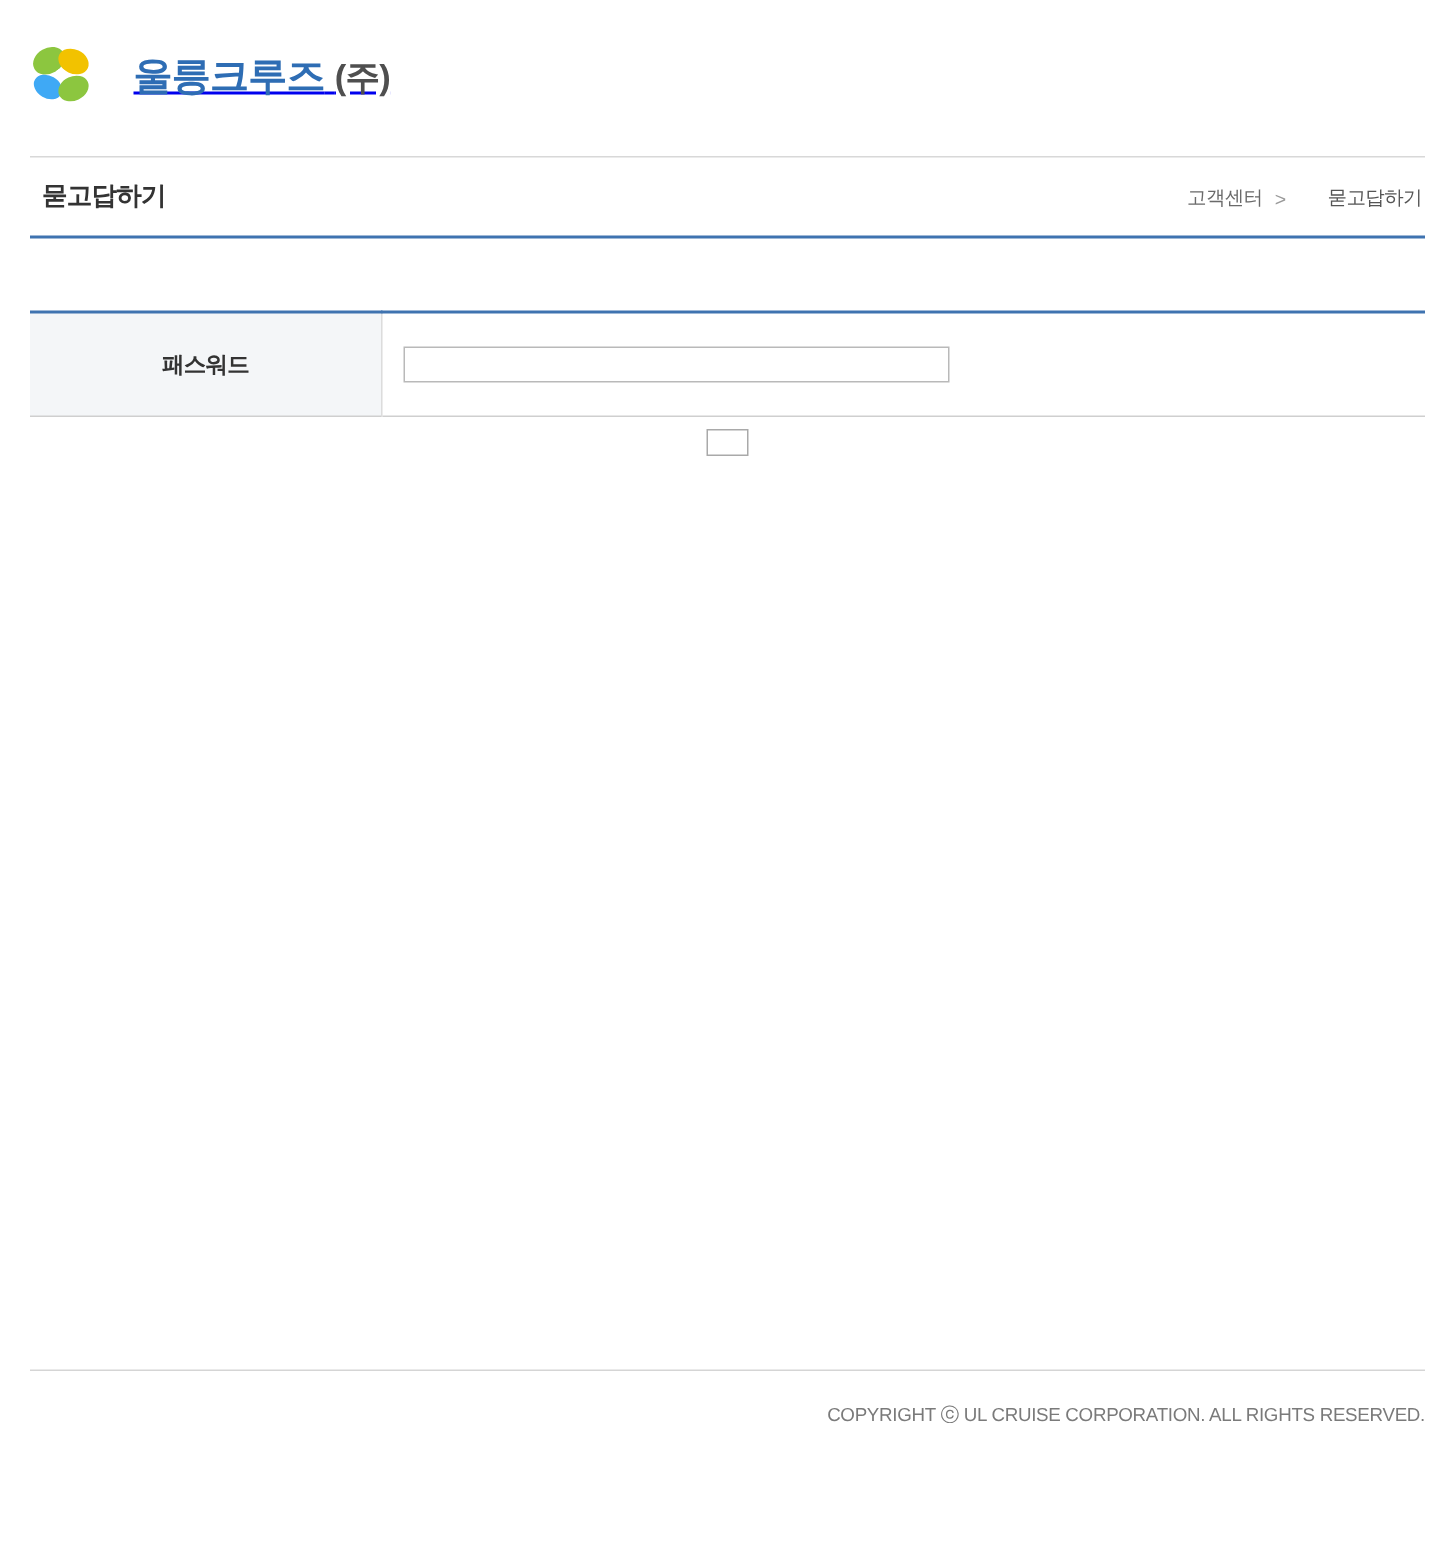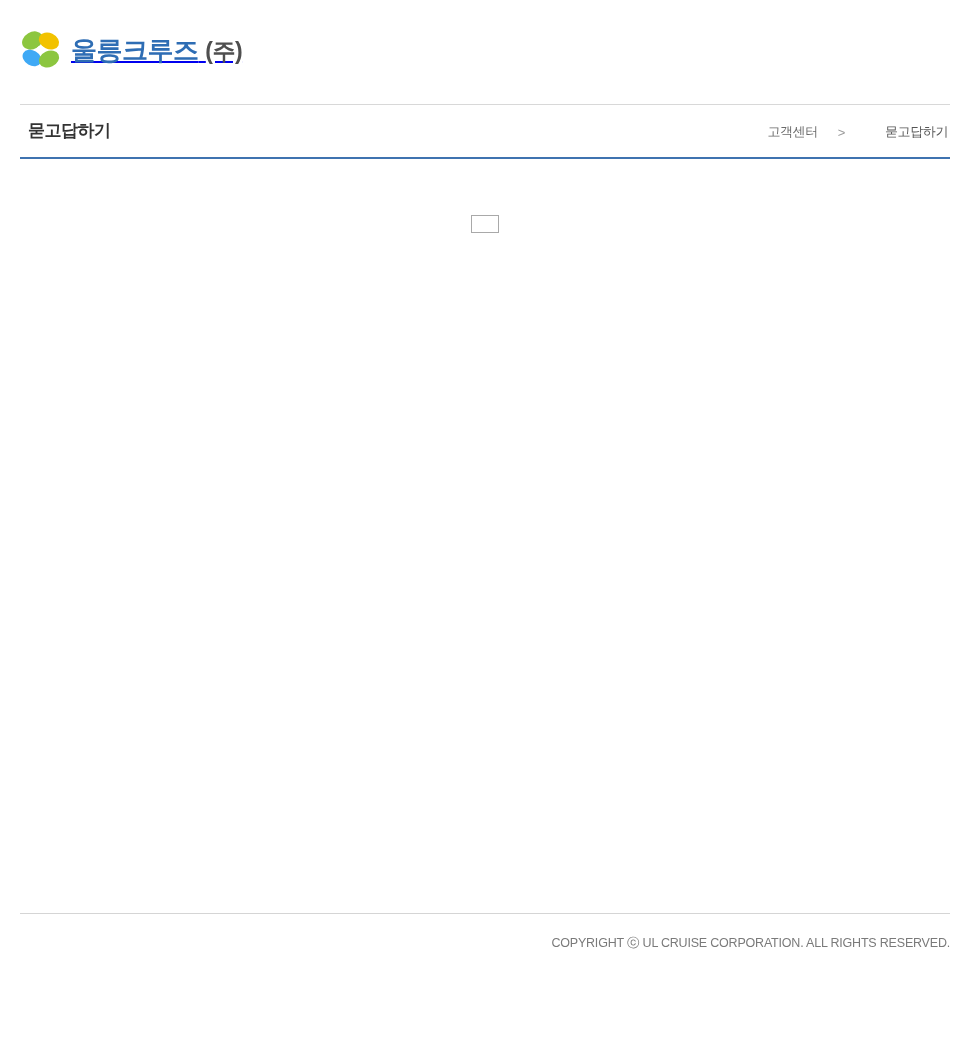--- a/index.html
+++ b/index.html
@@ -20,21 +20,21 @@
     position: relative;
     height: 104px;
     background: #ffffff;
   }
   .logo-wrap {
     position: absolute;
     left: 20px;
     top: 28px;
     display: flex;
     align-items: center;
-    gap: 9px;
+    gap: 27px;
   }
   .logo-mark {
     width: 42px;
     height: 44px;
     position: relative;
     flex: none;
   }
   .logo-text {
     font-size: 26px;
     font-weight: bold;
@@ -66,21 +66,21 @@
     font-weight: bold;
     color: #333333;
     letter-spacing: -0.5px;
   }
   .breadcrumb {
     position: absolute;
     right: 2px;
     top: 18px;
     display: flex;
     align-items: center;
-    gap: 18px;
+    gap: 6px;
     font-size: 13px;
     color: #6a6a6a;
     letter-spacing: -0.4px;
   }
   .breadcrumb .sep {
     color: #9a9a9a;
     padding: 0 22px 0 2px;
   }
   .breadcrumb .current {
     color: #555555;
@@ -185,20 +185,30 @@
   <div class="breadcrumb">
     <span>고객센터</span>
     <span class="sep">&gt;</span>
     <span class="current">묻고답하기</span>
   </div>
 </div>
 
 <div class="content">
   <div class="spacer-top"></div>
 
+  <table class="form-table">
+    <tbody>
+      <tr>
+        <th>패스워드</th>
+        <td>
+          <input class="pw-input" type="password" placeholder="" style="">
+        </td>
+      </tr>
+    </tbody>
+  </table>
 
   <div class="btn-row">
     <button class="submit-btn" type="button"></button>
   </div>
 </div>
 
 <div class="footer">
   <div class="copyright">COPYRIGHT ⓒ UL CRUISE CORPORATION. ALL RIGHTS RESERVED.</div>
 </div>
 

